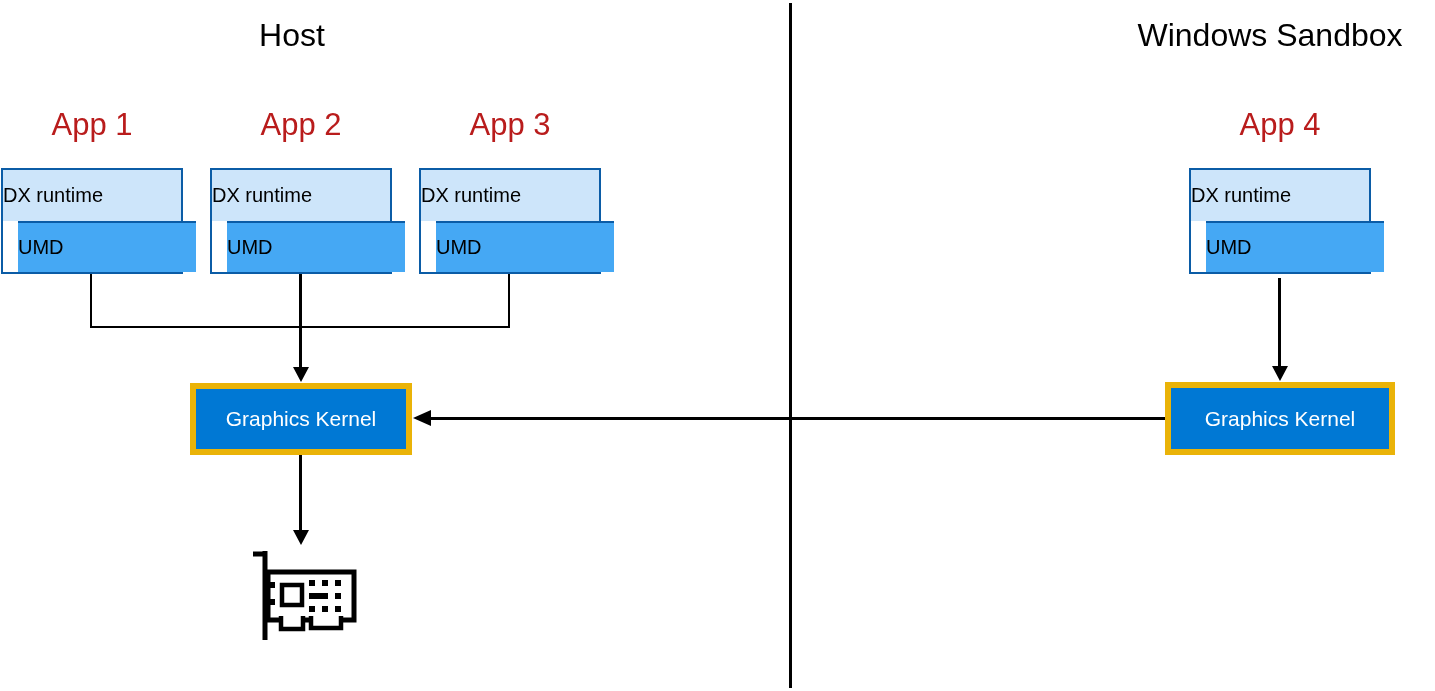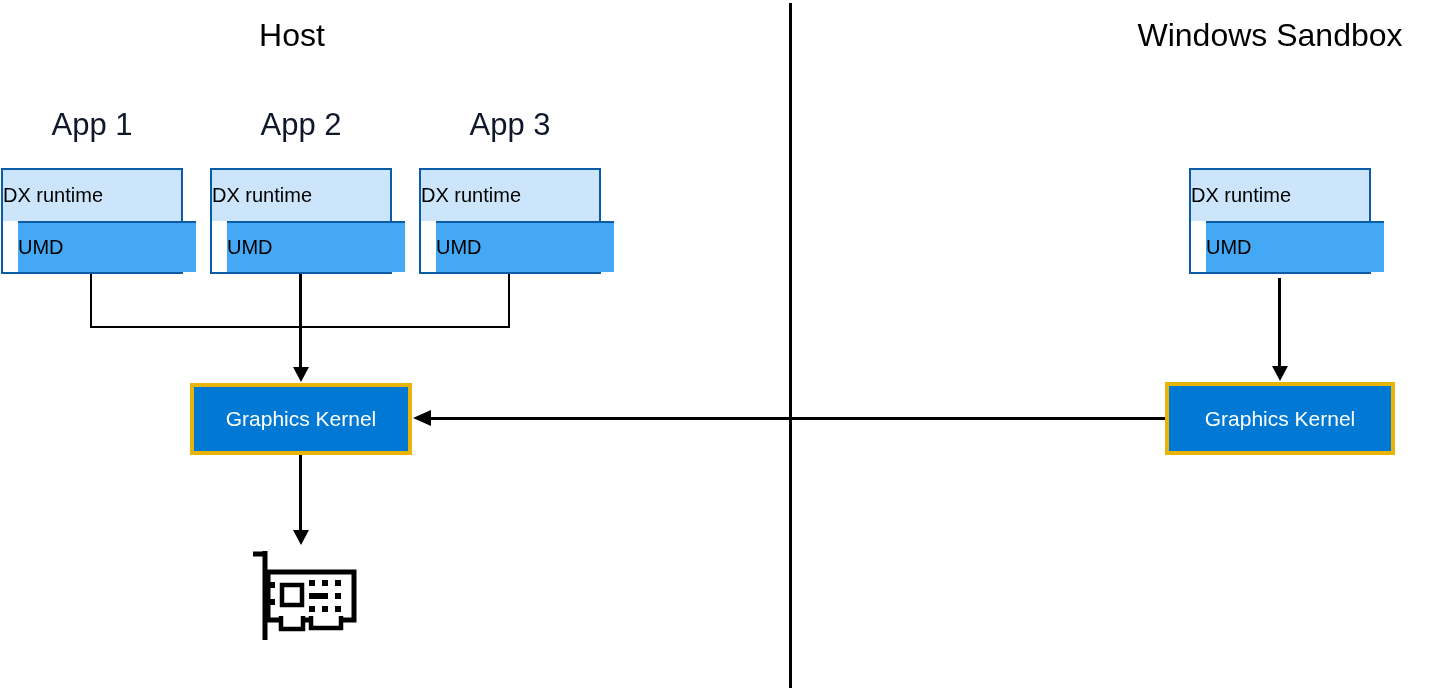--- a/index.html
+++ b/index.html
@@ -7,37 +7,37 @@
   body { font-family:"Liberation Sans", sans-serif; color:#000; }
 
   #canvas { position:relative; width:1435px; height:691px; background:#ffffff; overflow:hidden;padding-left:46px; }
 
   .divider { position:absolute; left:789px; top:3px; width:3px; height:685px; background:#000; }
 
   .section-title { position:absolute; top:16px; font-size:32px; line-height:38px; text-align:center; color:#000; }
   #host-title { left:192px; width:200px; }
   #sandbox-title { left:1100px; width:340px; }
 
-  .app-label { position:absolute; top:106px; width:170px; font-size:31px; line-height:38px; text-align:center; color:#0f172a; }
+  .app-label { position:absolute; top:106px; width:170px; font-size:31px; line-height:38px; text-align:center; color:#b91c1c; }
   #app1-label { left:7px; }
   #app2-label { left:216px; }
   #app3-label { left:425px; }
   #app4-label { left:1195px; }
 
   .app-box { position:absolute; top:168px; width:182px; border:2px solid #0b5ca6; background:#fff; }
   #app1-box { left:1px; }
   #app2-box { left:210px; }
   #app3-box { left:419px; }
   #app4-box { left:1189px; }
 
   .band { width:100%; text-align:left; font-size:20px; }
   .band.dx  { height:51px; line-height:51px; background:#cde5fa; }
   .band.umd { height:51px; line-height:49px; background:#45a8f4; border-top:2px solid #0b5ca6;margin-left:15px; }
 
-  .kernel-box { position:absolute; background:#0078d4; border:4px solid #eab308; color:#ffffff;
+  .kernel-box { position:absolute; background:#0078d4; border:6px solid #eab308; color:#ffffff;
                 display:flex; align-items:center; justify-content:center; font-size:21px; }
   #kernel-host    { left:190px;  top:383px; width:222px; height:72px; }
   #kernel-sandbox { left:1165px; top:382px; width:230px; height:73px; }
 
   .line { position:absolute; background:#000; }
   #line-app1       { left:90px;   top:274px; width:2px; height:54px; }
   #line-app3       { left:508px;  top:274px; width:2px; height:54px; }
   #line-bus        { left:90px;   top:326px; width:420px; height:2px; }
   #line-app2       { left:299px;  top:274px; width:3px; height:95px; }
   #line-kernel-gpu { left:299px;  top:455px; width:3px; height:77px; }
@@ -63,20 +63,21 @@
 <div id="canvas">
 
   <div class="divider"></div>
 
   <div class="section-title" id="host-title">Host</div>
   <div class="section-title" id="sandbox-title">Windows Sandbox</div>
 
   <div class="app-label" id="app1-label">App 1</div>
   <div class="app-label" id="app2-label">App 2</div>
   <div class="app-label" id="app3-label">App 3</div>
+  <div class="app-label" id="app4-label">App 4</div>
 
   <div class="app-box" id="app1-box">
     <div class="band dx">DX runtime</div>
     <div class="band umd">UMD</div>
   </div>
   <div class="app-box" id="app2-box">
     <div class="band dx">DX runtime</div>
     <div class="band umd">UMD</div>
   </div>
   <div class="app-box" id="app3-box">

